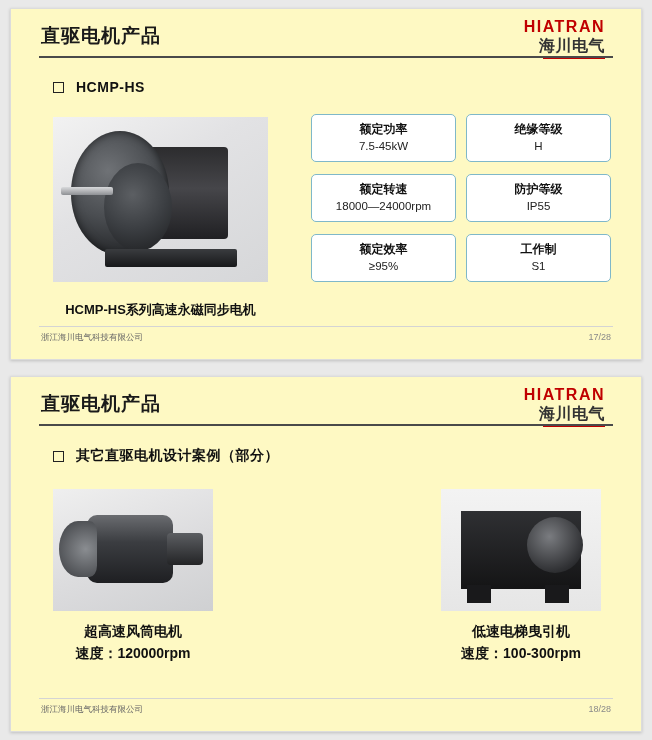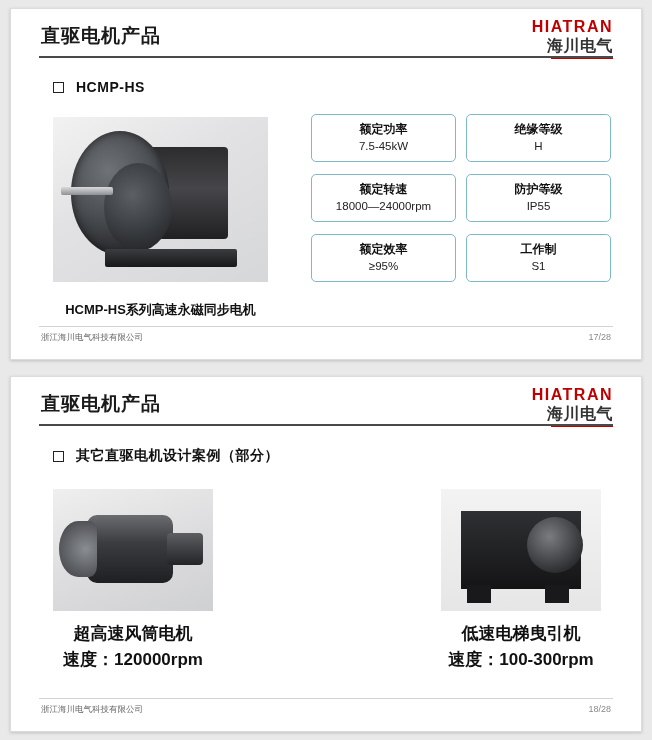--- a/index.html
+++ b/index.html
@@ -12,21 +12,21 @@
     width: 652px;
     height: 740px;
     position: relative;
     background: #e9e9e9;
     overflow: hidden;
   }
   .slide {
     position: absolute;
     left: 10px;
     width: 632px;
-    background: #ffffff;
+    background: #fef9c3;
     box-shadow: 0 1px 3px rgba(0,0,0,0.18);
     border: 1px solid #dcdcdc;
     box-sizing: border-box;
   }
   #slide1 { top: 8px; height: 352px; }
   #slide2 { top: 376px; height: 356px; }
 
   .slide-header {
     position: relative;
     height: 44px;
@@ -43,21 +43,21 @@
   .title-rule {
     position: absolute;
     left: 28px;
     right: 28px;
     top: 47px;
     height: 2px;
     background: #4a4a4a;
   }
   .logo {
     position: absolute;
-    right: 28px;
+    right: 36px;
     top: 10px;
     text-align: right;
     line-height: 1;
   }
   .logo-main {
     font-size: 16px;
     font-weight: bold;
     color: #c00000;
     letter-spacing: 1.5px;
     font-family: "Liberation Sans", sans-serif;
@@ -215,21 +215,21 @@
   }
   .card-photo {
     width: 160px;
     height: 122px;
     overflow: hidden;
     position: relative;
     background: #ddd;
   }
   .card-caption {
     margin-top: 10px;
-    font-size: 17px;
+    font-size: 14px;
     font-weight: bold;
     color: #111;
     line-height: 1.55;
   }
 
   
   .c1 { background: linear-gradient(160deg,#efefef 0%,#dcdcde 55%,#cfd0d2 100%); }
   .c1 .cyl {
     position: absolute; left: 34px; top: 26px; width: 86px; height: 68px;
     background: linear-gradient(180deg,#6a6c70 0%,#3b3d41 40%,#1e1f22 100%);

